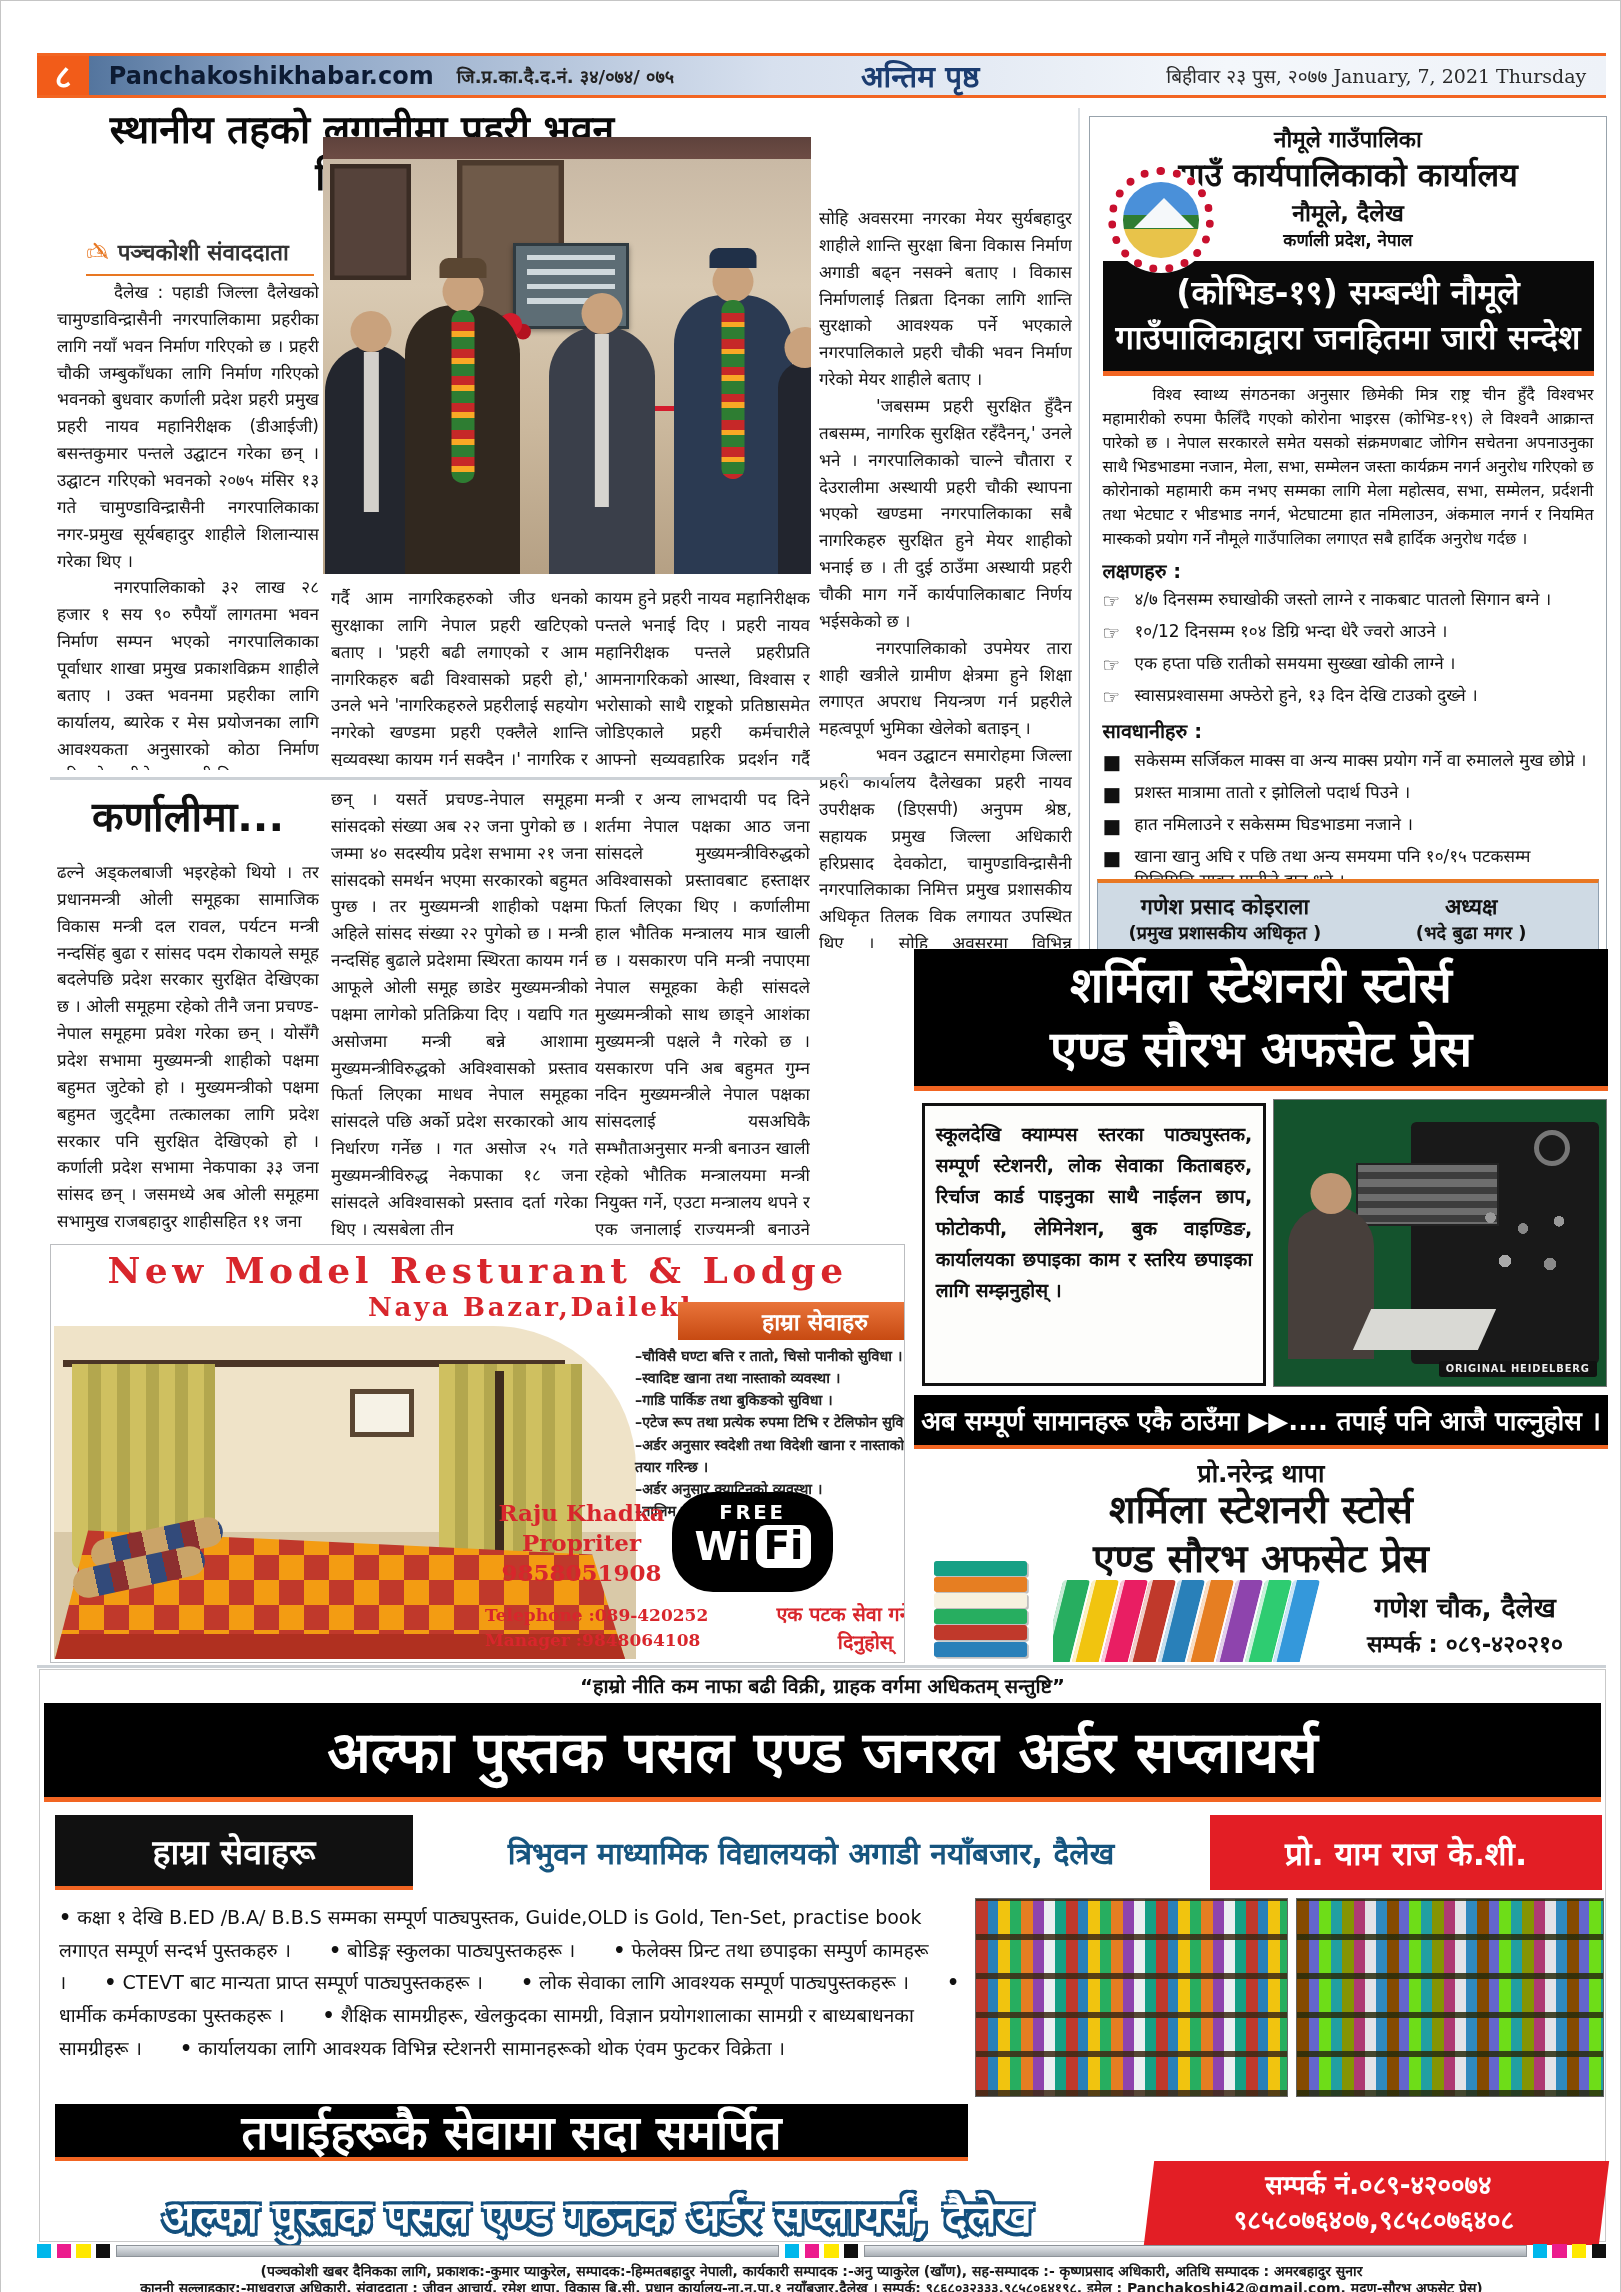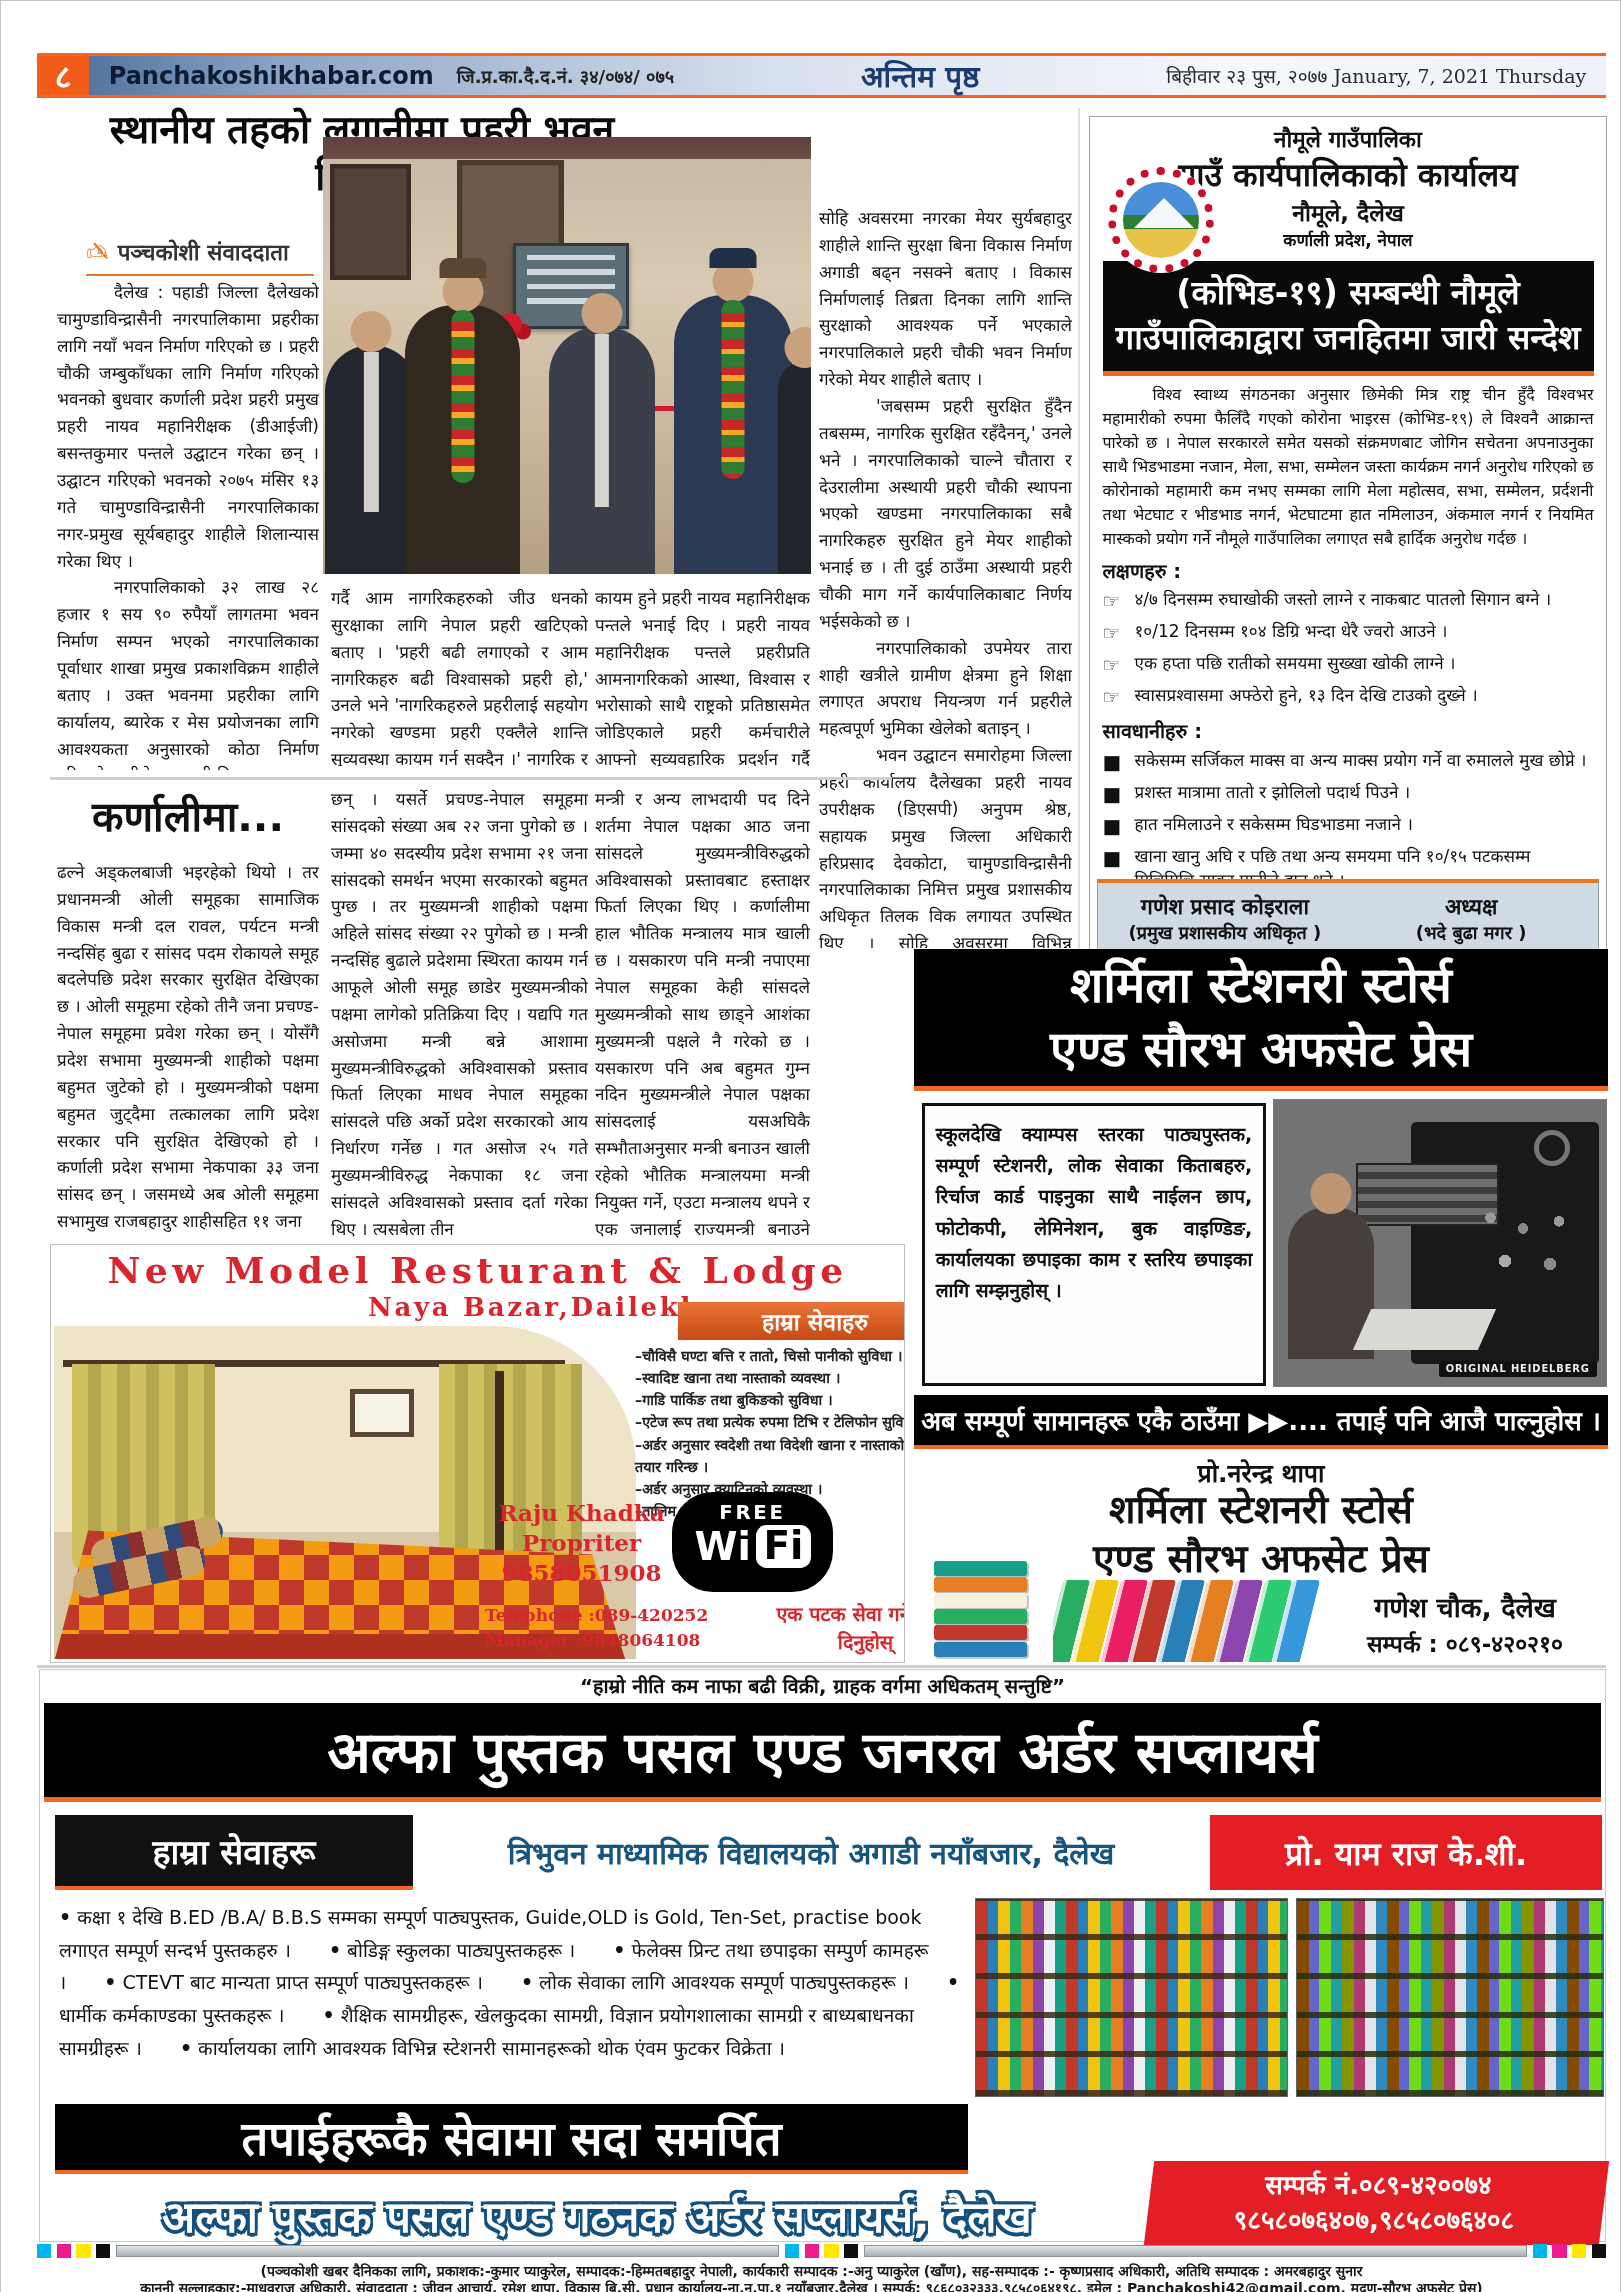--- a/index.html
+++ b/index.html
@@ -85,21 +85,21 @@
   .nt-sign > div { flex:1; text-align:center; }
   .nt-sign .nm { font-size:21.5px; font-weight:bold; }
   .nt-sign .rl { font-size:18px; font-weight:bold; }
 
   
   .sh-title { left:913px; top:948px; width:694px; height:142px; background:#000; color:#fff;
     display:flex; flex-direction:column; align-items:center; justify-content:center;
     font-size:49px; font-weight:bold; line-height:1.3; border-bottom:5.4px solid #f26522; }
   .sh-serv { left:921px; top:1102px; width:344px; height:283px; background:#fdfdfb; border:3.6px solid #111;
     padding:12.5px 10.7px; font-size:19px; font-weight:bold; line-height:1.65; text-align:justify; }
-  .sh-press { left:1272px; top:1098px; width:334px; height:288px; background:#737373; overflow:hidden; border:0.9px solid #777; }
+  .sh-press { left:1272px; top:1098px; width:334px; height:288px; background:#14532d; overflow:hidden; border:0.9px solid #777; }
   .pr-mach { position:absolute; right:7.2px; top:21.5px; width:188px; height:242px; background:#191919; border-radius:5.4px; }
   .pr-cyl { position:absolute; right:107px; top:63px; width:143px; height:63px;
     background:repeating-linear-gradient(180deg,#6e6e6e 0 7.2px,#3d3d3d 7.2px 14.3px); border:2.7px solid #222; }
   .pr-wheel { position:absolute; right:36px; top:30px; width:36px; height:36px; border:5.4px solid #777; border-radius:50%; }
   .pr-knobs { position:absolute; right:21.5px; top:107px; width:107px; height:81px;
     background:radial-gradient(circle 5.4px at 12.5px 10.7px,#999 96%,transparent), radial-gradient(circle 5.4px at 45px 21.5px,#888 96%,transparent),
     radial-gradient(circle 5.4px at 81px 14.3px,#999 96%,transparent), radial-gradient(circle 6.3px at 27px 54px,#aaa 96%,transparent),
     radial-gradient(circle 6.3px at 72px 57px,#8a8a8a 96%,transparent); }
   .pr-person { position:absolute; left:14.3px; bottom:27px; width:86px; height:152px; background:#473f3b; border-radius:39px 39px 0 0; }
   .pr-person .head { background:#bf9673; }
@@ -167,21 +167,21 @@
     display:flex; align-items:center; justify-content:center; font-size:32px; font-weight:bold; }
   .al-bullets { left:58px; top:1900px; width:906px; font-size:19px; font-weight:500; line-height:1.72; }
   .al-bullets span { margin-right:16px; }
   .al-bullets .b { font-weight:bold; }
   .shelf { top:1897px; height:199px; overflow:hidden; border:0.9px solid #666;
     background:
       repeating-linear-gradient(0deg, rgba(60,40,20,.85) 0 6.3px, transparent 6.3px 39px),
       repeating-linear-gradient(90deg,#c0392b 0 11.6px,#2980b9 11.6px 22.4px,#f1c40f 22.4px 34px,#27ae60 34px 45px,#e67e22 45px 57px,#8e44ad 57px 68px,#ecf0f1 68px 79px,#16a085 79px 90px); }
   .shelfA { left:974px; width:313px; }
   .shelfB { left:1295px; width:308px; filter:hue-rotate(40deg) brightness(.95); }
-  .al-banner2 { left:54px; top:2103px; width:913px; height:70px; background:#000; color:#fff;
+  .al-banner2 { left:54px; top:2103px; width:913px; height:57px; background:#000; color:#fff;
     display:flex; align-items:center; justify-content:center; font-size:47px; font-weight:bold; border-bottom:4.5px solid #f26522; }
   .al-name { left:54px; top:2185px; width:1084px; text-align:center; font-size:43px; font-weight:bold; color:#fff;
     text-shadow:-2.7px -2.7px 0 #14507e, 2.7px -2.7px 0 #14507e, -2.7px 2.7px 0 #14507e, 2.7px 2.7px 0 #14507e, 0 3.6px 0 #14507e; }
   .al-contact { left:1148px; top:2160px; width:455px; height:84px; background:#e31e25; transform:skewX(-7deg);
     display:flex; flex-direction:column; align-items:center; justify-content:center; color:#fff; font-weight:bold; }
   .al-contact div { transform:skewX(7deg); font-size:26px; line-height:1.35; }
 
   
   .regrow { position:absolute; left:36px; width:1569px; height:14.3px; display:flex; align-items:center; gap:5.4px; }
   .regrow .sq { width:14.3px; height:14.3px; }

